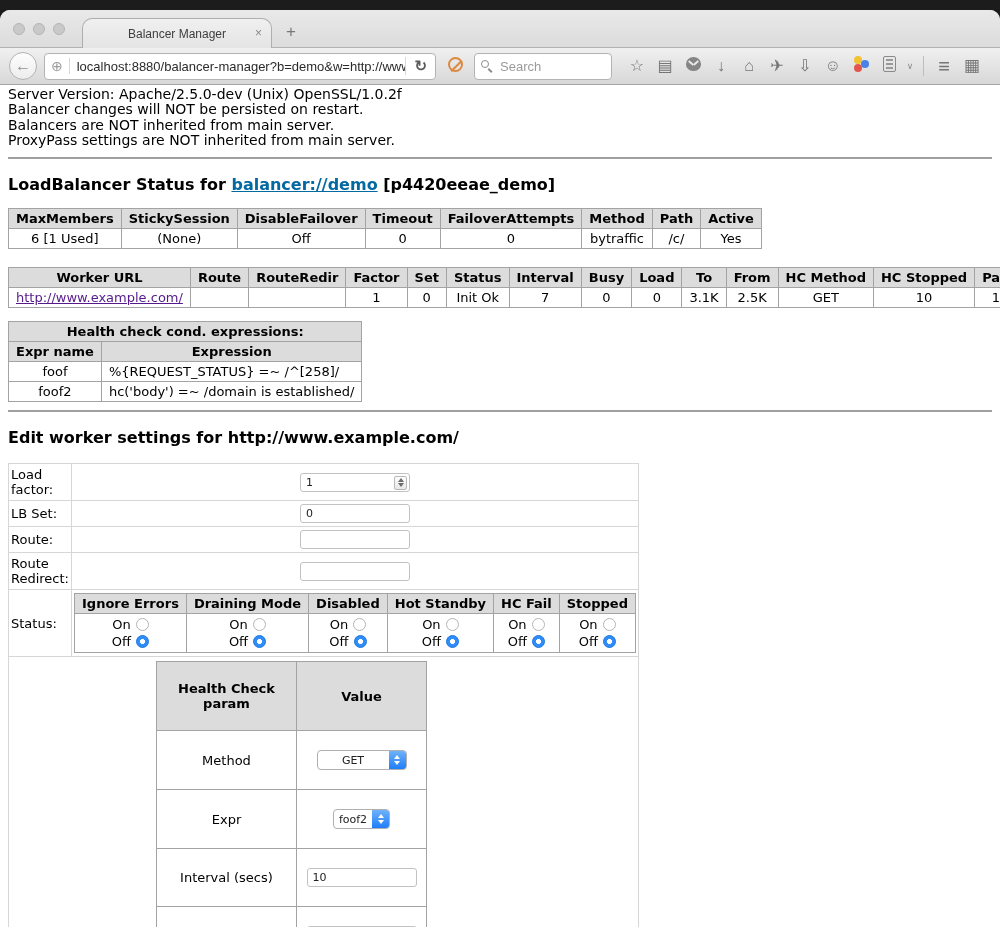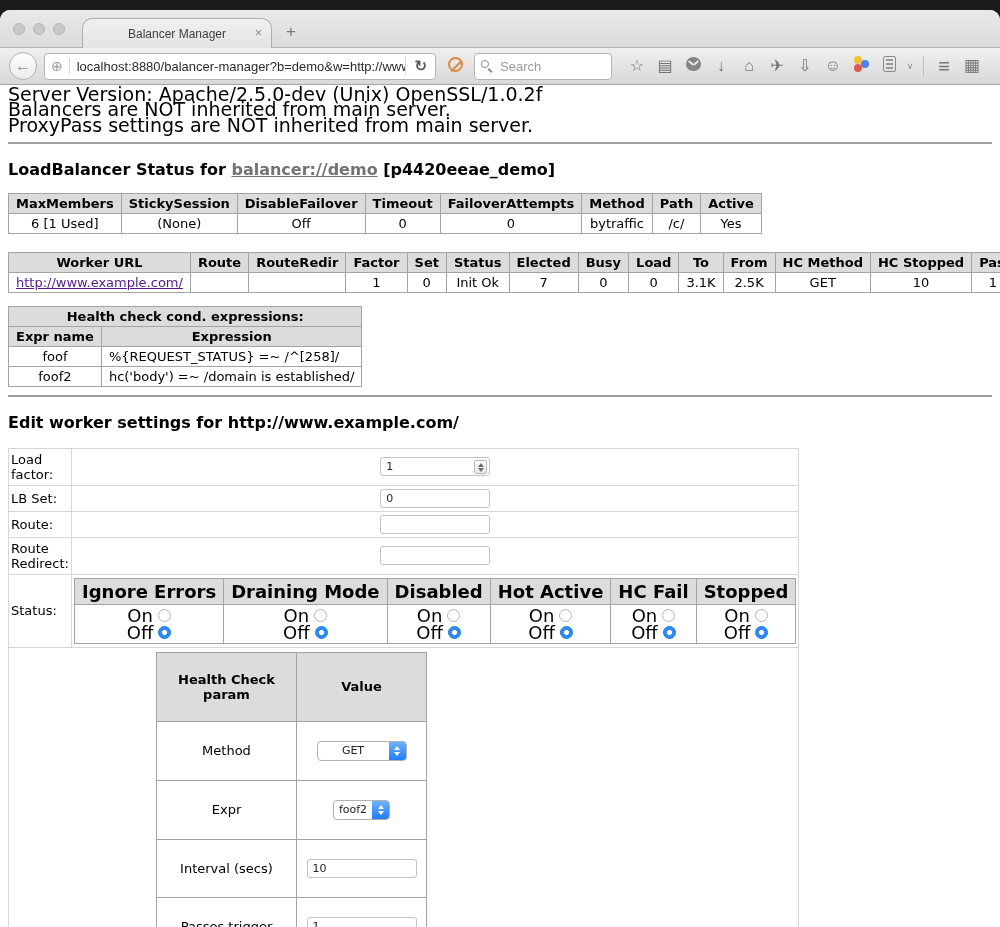--- a/index.html
+++ b/index.html
@@ -73,24 +73,24 @@
   .battery { display:inline-block; width:13px; height:16px; border:1.5px solid #8a8a8a; border-radius:2px; position:relative; }
   .battery i { display:block; height:2px; background:#9a9a9a; margin:2px 2px 0; }
   .caret { font-size:9px; color:#8a8a8a; width:14px; }
   .vsep { width:1px; height:20px; background:#bdbdbd; margin:0 6px; }
   .menuicon { font-size:20px; font-weight:bold; }
   .gridicon { font-size:17px; }
   
   .content { flex:1; background:#fff; padding:2px 8px 0; overflow:hidden;
              font-family:"DejaVu Sans", sans-serif; color:#000; }
   h1.pagetitle { font-size:24px; margin:27px 0 19px; font-weight:bold; }
-  .serverinfo { font-size:19px; line-height:15.3px; margin-bottom:9px; }
+  .serverinfo { font-size:14px; line-height:15.3px; margin-bottom:9px; }
   hr.rule { border:none; border-top:2px solid #9f9f9f; margin:8px 0; }
   h3.sechead { font-size:16px; margin:16px 0 14px; font-weight:bold; }
-  a.plink { color:#737373; text-decoration:underline; font-weight:bold; }
+  a.plink { color:#0369a1; text-decoration:underline; font-weight:bold; }
   a.wlink { color:#551a8b; text-decoration:underline; }
   table.dtable { border-collapse:collapse; font-size:13px; margin-bottom:18px; }
   table.dtable th, table.dtable td { border:1px solid #a3a3a3; padding:2px 7px; text-align:center; white-space:nowrap; }
   table.dtable th { background:#dcdcdc; }
   table.worker { margin-bottom:13px; width:962px; }
   table.worker td.urlcell { text-align:left; }
   table.hcx { margin-bottom:5px; }
   table.hcx td.exprcell { text-align:left; }
   
   table.ftable { width:566px; border-collapse:collapse; border:1px solid #979797; font-size:13px; margin-top:16px; margin-bottom:11px; }
@@ -99,21 +99,21 @@
   td.fvalue { text-align:center; }
   .inwrap { position:relative; display:inline-block; }
   input.tinput { width:110px; height:19px; border:1px solid #c2c2c2; border-radius:3px;
                  font:11px "DejaVu Sans",sans-serif; padding:1px 5px; color:#222; }
   input.numinput { width:110px; }
   .spin { position:absolute; right:3px; top:3px; width:13px; height:14px; border:1px solid #b9b9b9;
           background:linear-gradient(#fdfdfd,#e7e7e7); border-radius:2px;
           display:flex; flex-direction:column; align-items:center; justify-content:center; }
   .spin .tri-up { width:0; height:0; border-left:3px solid transparent; border-right:3px solid transparent; border-bottom:4px solid #6b6b6b; margin-bottom:1px; }
   .spin .tri-dn { width:0; height:0; border-left:3px solid transparent; border-right:3px solid transparent; border-top:4px solid #6b6b6b; }
-  table.stable { border-collapse:collapse; font-size:18px; margin:0 auto; }
+  table.stable { border-collapse:collapse; font-size:13px; margin:0 auto; }
   table.stable th, table.stable td { border:1px solid #a3a3a3; padding:2px 7px; text-align:center; }
   table.stable th { background:#dcdcdc; white-space:nowrap; }
   .radioline { display:flex; align-items:center; justify-content:center; gap:5px; height:17px; }
   .radio { display:inline-block; width:13px; height:13px; border-radius:50%; background:#fff; border:1px solid #b5b5b5; }
   .radio.sel { border:1px solid #1d7ae0; background:radial-gradient(circle at 50% 50%, #ffffff 0 2.2px, #2f8cf8 2.8px); }
   table.hctable { border-collapse:collapse; font-size:13px; margin-left:147px; }
   table.hctable th, table.hctable td { border:1px solid #a3a3a3; padding:19px 8px; text-align:center; }
   table.hctable th { background:#dcdcdc; }
   td.hclabel { width:140px; }
   td.hcvalue { width:130px; }
@@ -178,20 +178,21 @@
       <span class="tbicon menuicon">≡</span>
       <span class="tbicon gridicon">▦</span>
     </div>
   </div>
 
   <div class="content">
 
 
     <div class="serverinfo">
       <div>Server Version: Apache/2.5.0-dev (Unix) OpenSSL/1.0.2f</div>
+      <div>Balancer changes will NOT be persisted on restart.</div>
       <div>Balancers are NOT inherited from main server.</div>
       <div>ProxyPass settings are NOT inherited from main server.</div>
     </div>
 
     <hr class="rule">
 
     <h3 class="sechead"><span>LoadBalancer Status for </span><a class="plink" href="#">balancer://demo</a><span> [p4420eeae_demo]</span></h3>
 
     <table class="dtable">
       <tbody>
@@ -220,21 +221,21 @@
 
     <table class="dtable worker">
       <tbody>
         <tr>
           <th>Worker URL</th>
           <th>Route</th>
           <th>RouteRedir</th>
           <th>Factor</th>
           <th>Set</th>
           <th>Status</th>
-          <th>Elected</th>
+          <th>Interval</th>
           <th>Busy</th>
           <th>Load</th>
           <th>To</th>
           <th>From</th>
           <th>HC Method</th>
           <th>HC Stopped</th>
           <th>Passes</th>
 
         </tr>
         <tr>
@@ -309,21 +310,21 @@
         </tr>
         <tr>
           <td class="flabel">Status:</td>
           <td>
             <table class="stable">
               <tbody>
                 <tr>
                   <th>Ignore Errors</th>
                   <th>Draining Mode</th>
                   <th>Disabled</th>
-                  <th>Hot Active</th>
+                  <th>Hot Standby</th>
                   <th>HC Fail</th>
                   <th>Stopped</th>
                 </tr>
                 <tr>
                   <td>
                     <div class="radioline">
                         <span>On</span>
                         <span class="radio"></span>
                       </div>
                     <div class="radioline">

